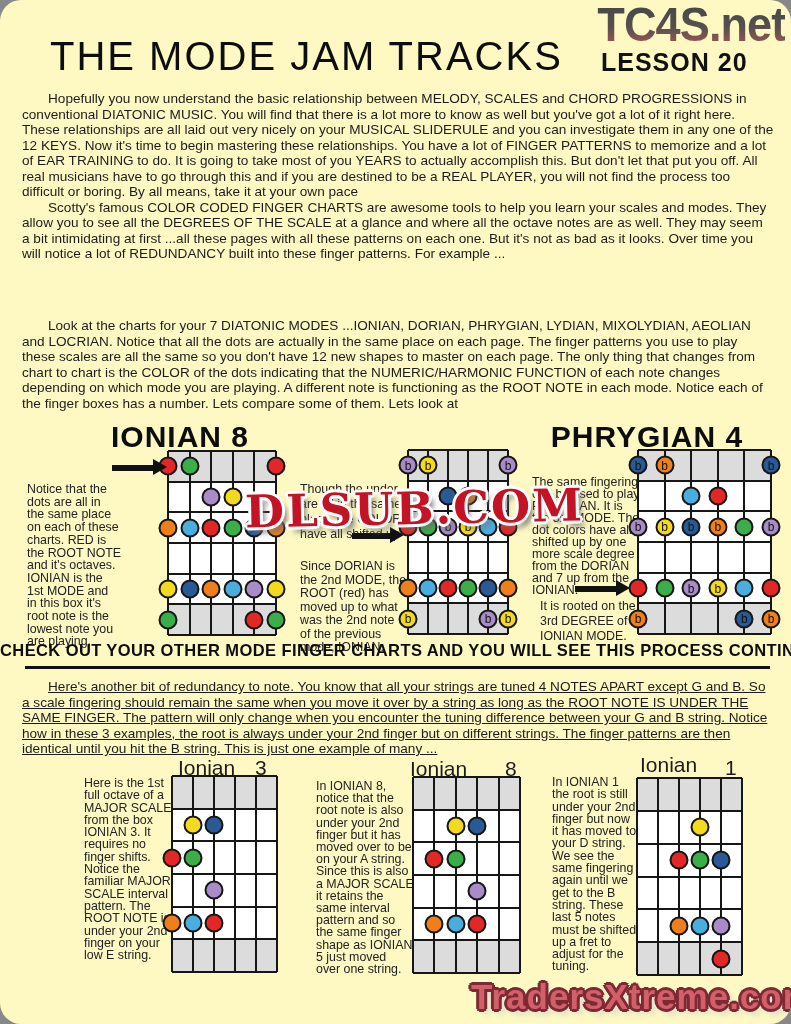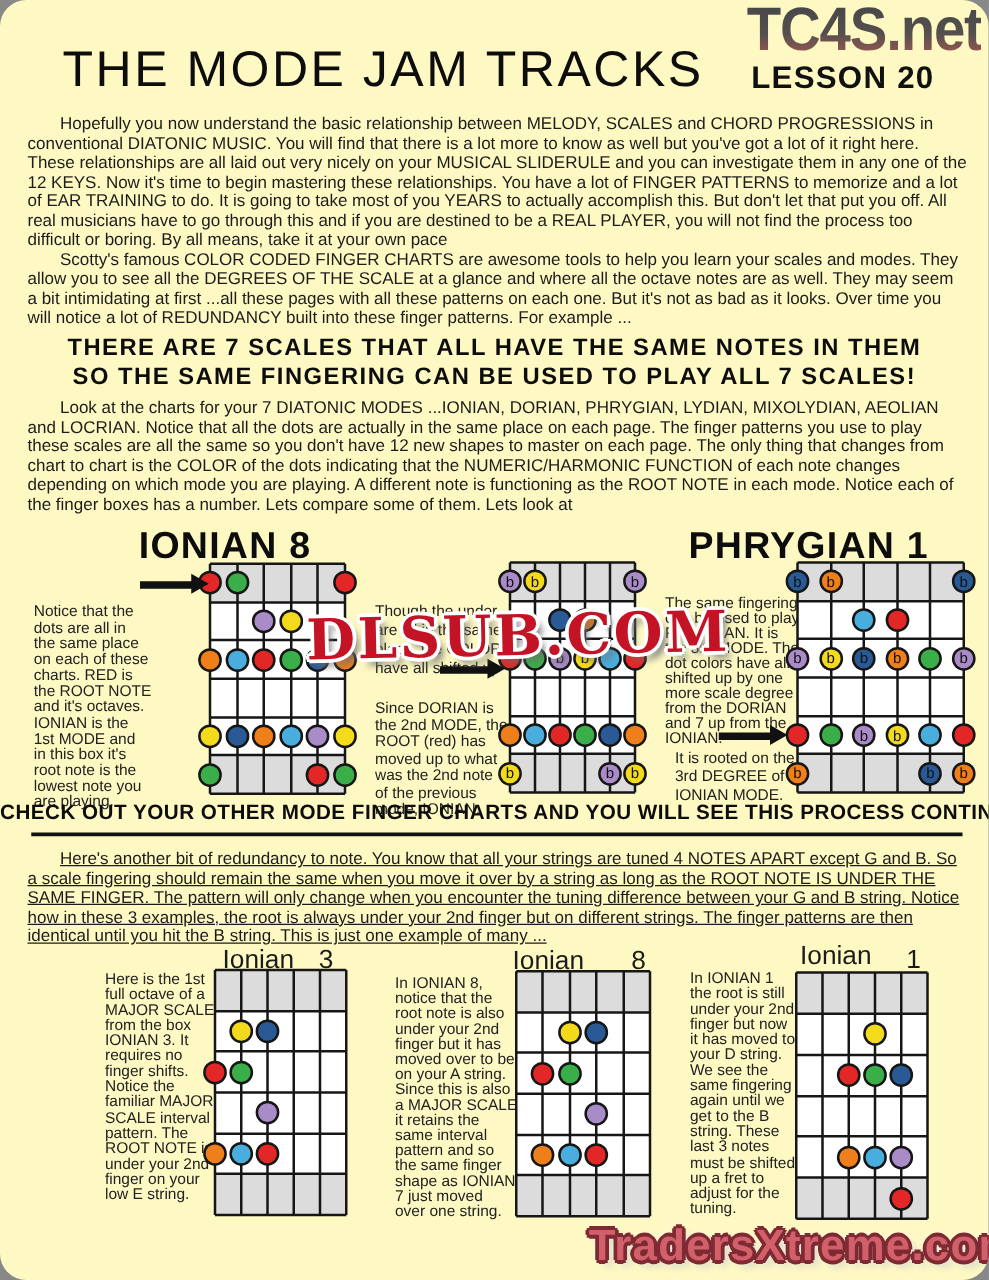--- a/index.html
+++ b/index.html
@@ -61,29 +61,27 @@
 
   <div class="abs logo">TC4S.net</div>
   <div class="abs lesson">LESSON 20</div>
   <div class="abs title">THE MODE JAM TRACKS</div>
 
   <div class="abs para-block" style="top:91px;">
     <p>Hopefully you now understand the basic relationship between MELODY, SCALES and CHORD PROGRESSIONS in conventional DIATONIC MUSIC. You will find that there is a lot more to know as well but you've got a lot of it right here. These relationships are all laid out very nicely on your MUSICAL SLIDERULE and you can investigate them in any one of the 12 KEYS. Now it's time to begin mastering these relationships. You have a lot of FINGER PATTERNS to memorize and a lot of EAR TRAINING to do. It is going to take most of you YEARS to actually accomplish this. But don't let that put you off. All real musicians have to go through this and if you are destined to be a REAL PLAYER, you will not find the process too difficult or boring. By all means, take it at your own pace</p>
     <p>Scotty's famous COLOR CODED FINGER CHARTS are awesome tools to help you learn your scales and modes. They allow you to see all the DEGREES OF THE SCALE at a glance and where all the octave notes are as well. They may seem a bit intimidating at first ...all these pages with all these patterns on each one. But it's not as bad as it looks. Over time you will notice a lot of REDUNDANCY built into  these finger patterns. For example ...</p>
   </div>
 
-  <div class="abs headline preline" style="top:267px;">THERE ARE 7 SCALES THAT ALL HAVE THE SAME NOTES IN THEM
-SO THE SAME FINGERING CAN BE USED TO PLAY ALL 7 SCALES!</div>
 
   <div class="abs para-block" style="top:318px;">
     <p>Look at the charts for your 7 DIATONIC MODES ...IONIAN, DORIAN, PHRYGIAN, LYDIAN, MIXOLYDIAN, AEOLIAN and LOCRIAN. Notice that all the dots are actually in the same place on each page. The finger patterns you use to play these scales are all the same so you don't have 12 new shapes to master on each page. The only thing that changes from chart to chart is the COLOR of the dots indicating that the NUMERIC/HARMONIC FUNCTION of each note changes depending on which mode you are playing. A different note is functioning as the ROOT NOTE in each mode. Notice each of the finger boxes has a number. Lets compare some of them. Lets look at</p>
   </div>
 
   <div class="abs mode-title" style="top:420px;left:70px;width:220px;">IONIAN 8</div>
-  <div class="abs mode-title" style="top:420px;left:537px;width:220px;">PHRYGIAN 1</div>
+  <div class="abs mode-title" style="top:420px;left:537px;width:220px;">PHRYGIAN 4</div>
 
   <div class="abs rarrow" style="top:459px;left:112px;width:55px;">
     <div class="shaft"></div>
       <div class="head"></div>
   </div>
   <div class="abs rarrow" style="top:527px;left:352px;width:52px;">
     <div class="shaft"></div>
       <div class="head"></div>
   </div>
   <div class="abs rarrow" style="top:580px;left:575px;width:55px;">
@@ -279,34 +277,34 @@
 finger but it has
 moved over to be
 on your A string.
 Since this is also
 a MAJOR SCALE
 it retains the
 same interval
 pattern and so
 the same finger
 shape as IONIAN
-7 just moved
+5 just moved
 over one string.</div>
   <div class="abs side-text preline" style="top:776px;left:552px;width:98px;line-height:12.3px;">In IONIAN 1
 the root is still
 under your 2nd
 finger but now
 it has moved to
 your D string.
 We see the
 same fingering
 again until we
 get to the B
 string. These
-last 3 notes
+last 5 notes
 must be shifted
 up a fret to
 adjust for the
 tuning.</div>
 
   <div class="board" style="top:776px;left:172px;width:105px;height:196px;">
       <div class="band"></div>
       <div class="band bottom"></div>
       <div class="vline" style="left: calc(0% - 1px);"></div>
       <div class="vline" style="left: calc(20% - 1px);"></div>

